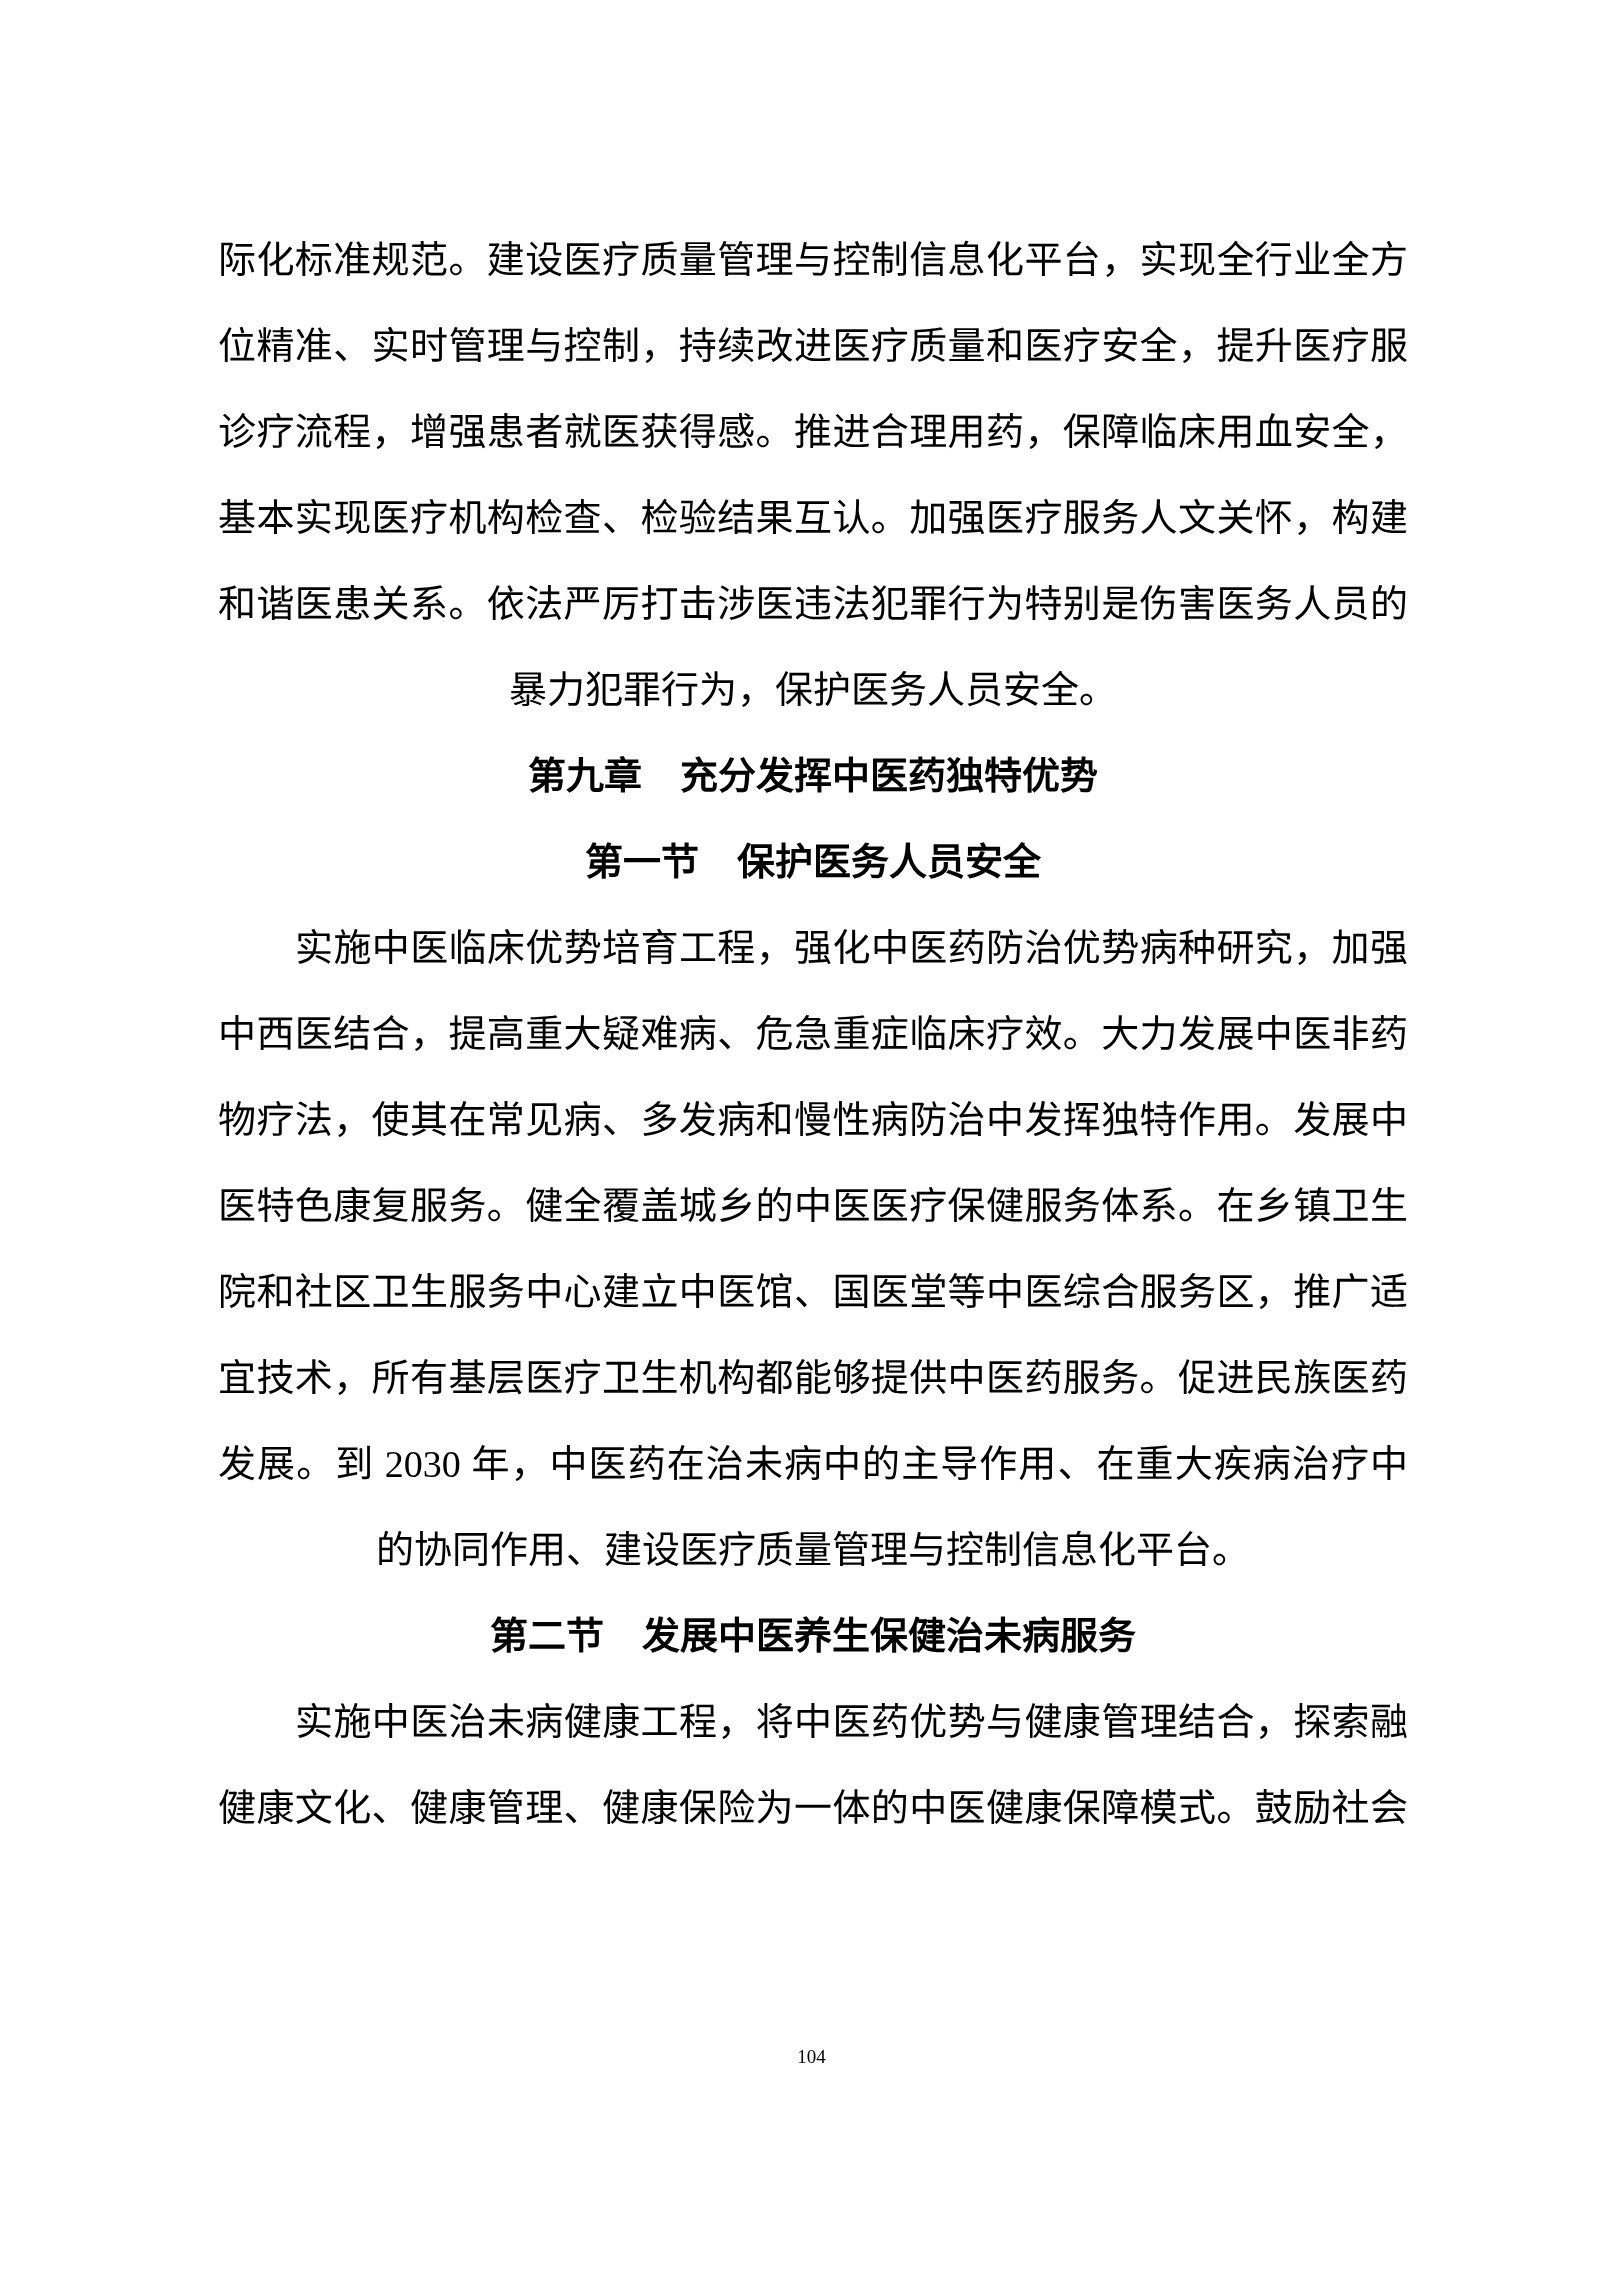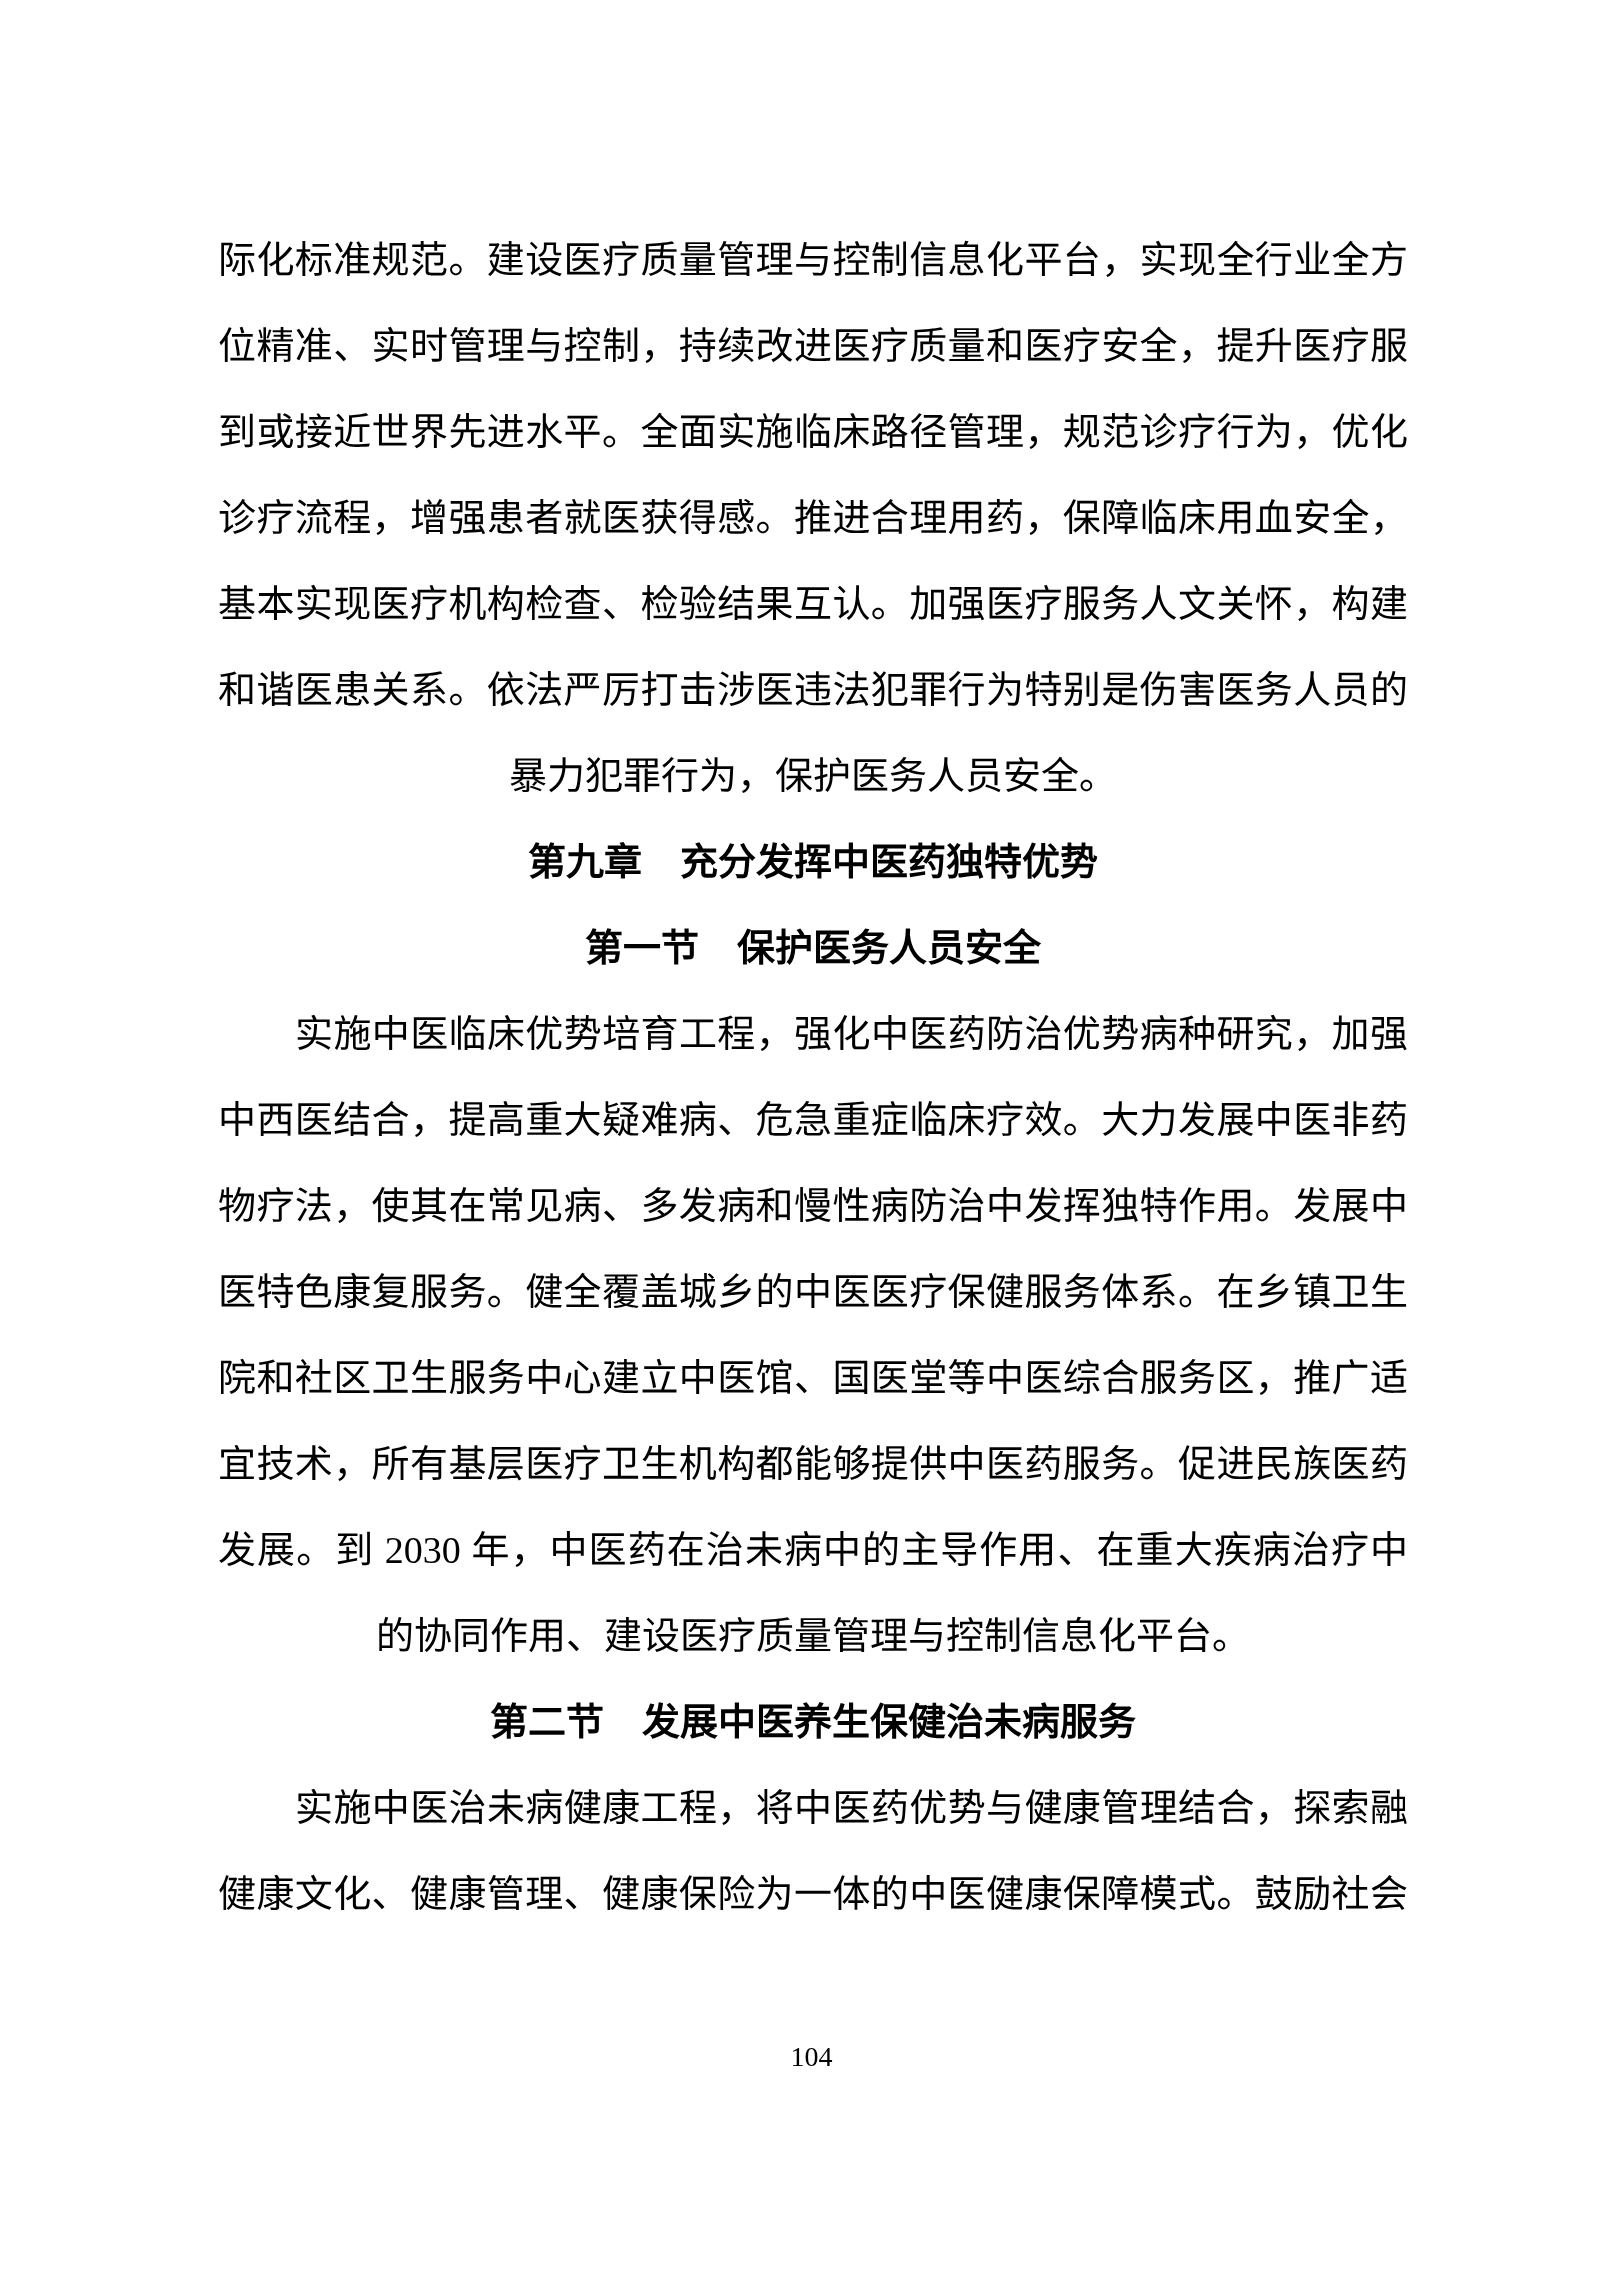--- a/index.html
+++ b/index.html
@@ -52,34 +52,33 @@
     overflow: hidden;
   }
   .footer {
     position: absolute;
     top: 2034px;
     left: 0;
     width: 1623px;
     height: 46px;
     line-height: 46px;
     text-align: center;
-    font-size: 28px;
+    font-size: 19px;
     font-family: "Liberation Serif", "DejaVu Serif", serif;
   }
 </style>
 </head>
 <body>
 
 <div class="page">
 
   <main class="content">
 
     <div class="line">际化标准规范。建设医疗质量管理与控制信息化平台，实现全行业全方</div>
     <div class="line">位精准、实时管理与控制，持续改进医疗质量和医疗安全，提升医疗服</div>
-    <div class="line">到或接近世界先进水平。全面实施临床路径管理，规范诊疗行为，优化</div>
     <div class="line">诊疗流程，增强患者就医获得感。推进合理用药，保障临床用血安全，</div>
     <div class="line">基本实现医疗机构检查、检验结果互认。加强医疗服务人文关怀，构建</div>
     <div class="line">和谐医患关系。依法严厉打击涉医违法犯罪行为特别是伤害医务人员的</div>
     <div class="line lastline">暴力犯罪行为，保护医务人员安全。</div>
 
     <h2 class="heading">第九章　充分发挥中医药独特优势</h2>
 
     <h3 class="heading">第一节　保护医务人员安全</h3>
 
     <div class="line indent">实施中医临床优势培育工程，强化中医药防治优势病种研究，加强</div>

